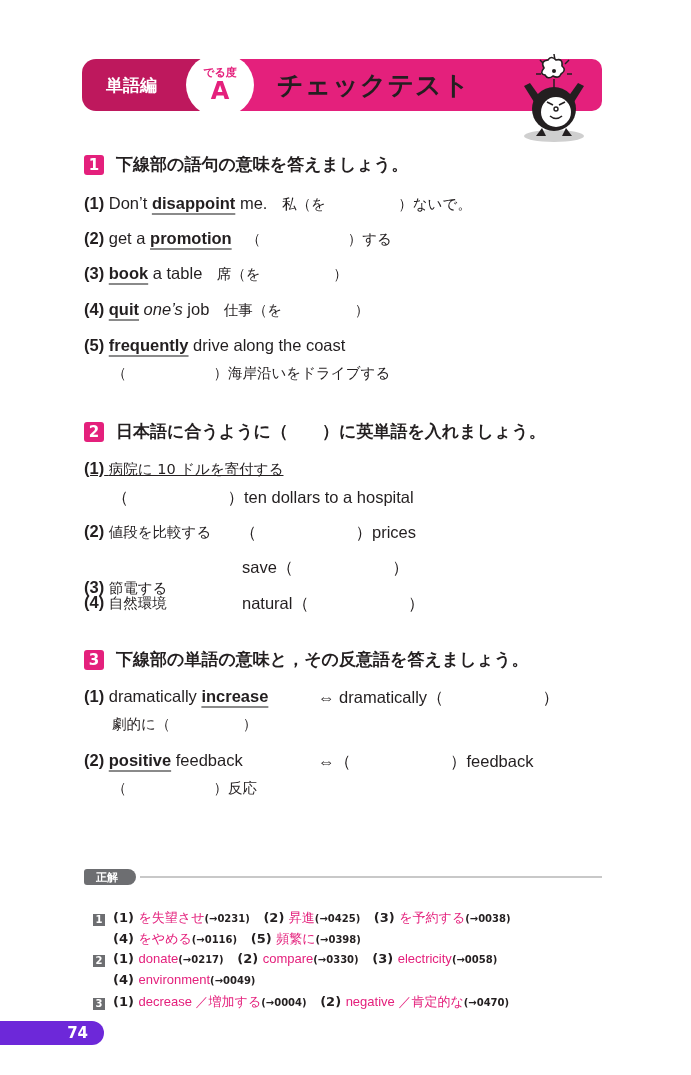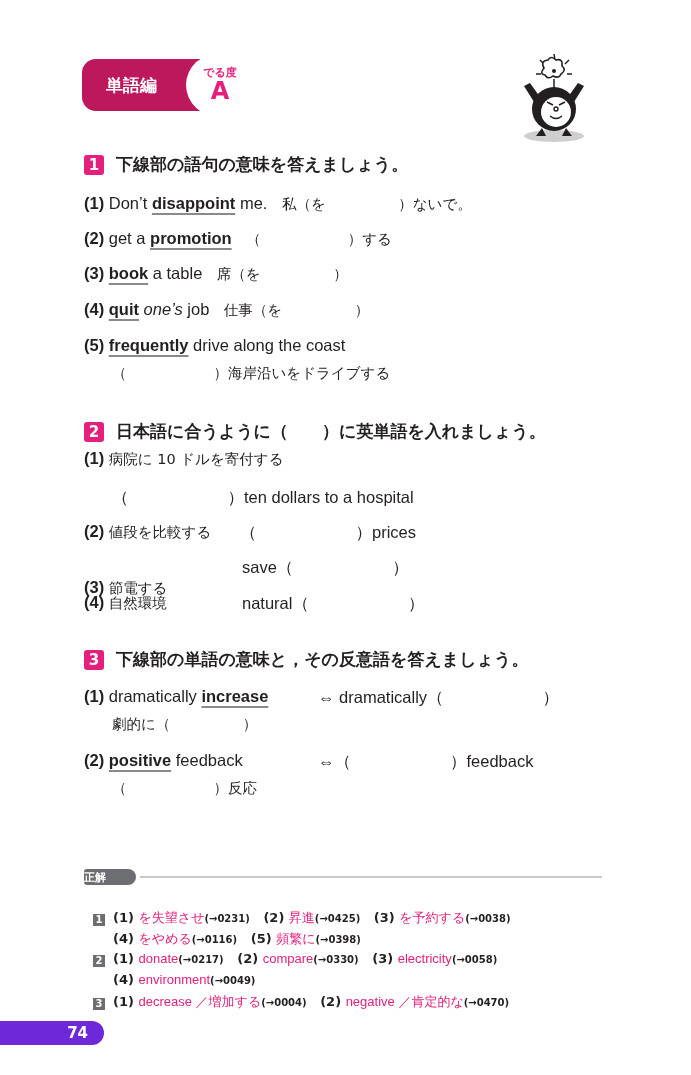--- a/index.html
+++ b/index.html
@@ -36,21 +36,21 @@
   .line { position: absolute; left: 84px; font-size: 16.5px; white-space: pre; font-family: "Liberation Sans", sans-serif; }
   .line .n { font-weight: bold; }
   .line .u { font-weight: bold; text-decoration: underline; text-decoration-color: #8a8a8a; text-underline-offset: 4px; text-decoration-thickness: 2px; }
   .line .i { font-style: italic; }
   .jp { font-family: "DejaVu Sans", sans-serif; font-size: 14.5px; }
   .indent { left: 112px; }
 
   
   .ans-label {
     position: absolute; left: 84px; top: 869px; width: 52px; height: 16px; background: #6d6e71; color: #fff;
-    font-size: 11px; font-weight: bold; display: flex; align-items: center; padding-left: 0; box-sizing: border-box;
+    font-size: 11px; font-weight: bold; display: flex; align-items: center; padding-left: 12px; box-sizing: border-box;
     border-radius: 3px 8px 8px 3px;
   }
   .ans-rule { position: absolute; left: 140px; top: 876px; width: 462px; height: 2px; background: #c8c8c8; }
   .ans-line { position: absolute; font-size: 13px; white-space: pre; font-weight: bold; color: #231f20; }
   .ans-line .pk { color: #e4207c; font-weight: normal; font-family: "Liberation Sans", "DejaVu Sans", sans-serif; }
   .ans-line .ref { font-size: 10px; font-weight: bold; }
   .ans-box {
     display: inline-flex; width: 12px; height: 12px; background: #6d6e71; color: #fff; font-size: 10px;
     align-items: center; justify-content: center; margin-right: 8px; vertical-align: -1px;
   }
@@ -58,20 +58,21 @@
     position: absolute; left: 0; top: 1021px; width: 104px; height: 24px; background: #6d28d9;
     border-radius: 0 12px 12px 0; color: #fff; font-weight: bold; font-size: 15px;
     display: flex; align-items: center; justify-content: flex-end; padding-right: 16px; box-sizing: border-box;
   }
 </style>
 </head>
 <body>
 
 <div class="header">
   <div class="hdr-gray">単語編</div>
+  <div class="hdr-pink">チェックテスト</div>
   <div class="hdr-circle">
     <span class="deru">でる度</span>
     <span class="rank">A</span>
   </div>
 </div>
 <svg class="mascot" viewBox="0 0 80 92">
   <ellipse cx="40" cy="84" rx="30" ry="6" fill="#cfcfcf"></ellipse>
   <g stroke="#231f20" stroke-width="1.5" fill="none">
     <line x1="40" y1="2" x2="41" y2="8"></line>
       <line x1="26" y1="8" x2="30" y2="12"></line>
@@ -100,21 +101,21 @@
 <div class="line" style="top:229px;"><span class="n">(2)</span> <span>get a </span><span class="u">promotion</span><span class="jp">　（　　　　　　）する</span></div>
 <div class="line" style="top:264px;"><span class="n">(3)</span> <span class="u">book</span><span> a table</span><span class="jp">　席（を　　　　　）</span></div>
 <div class="line" style="top:300px;"><span class="n">(4)</span> <span class="u">quit</span><span class="i"> one’s</span><span> job</span><span class="jp">　仕事（を　　　　　）</span></div>
 <div class="line" style="top:336px;"><span class="n">(5)</span> <span class="u">frequently</span><span> drive along the coast</span></div>
 <div class="line indent jp" style="top:364px;">（　　　　　　）海岸沿いをドライブする</div>
 
 <div class="sec-title" style="top:420px;">
   <span class="num-badge">2</span>
   <span>日本語に合うように（　　）に英単語を入れましょう。</span>
 </div>
-<div class="line" style="top:449px;"><span class="n">(1)</span> <span class="jp">病院に 10 ドルを寄付する</span></div>
+<div class="line" style="top:459px;text-decoration:underline;"><span class="n">(1)</span> <span class="jp">病院に 10 ドルを寄付する</span></div>
 <div class="line indent" style="top:487px;">（　　　　　　）ten dollars to a hospital</div>
 <div class="line" style="top:522px;"><span class="n">(2)</span> <span class="jp">値段を比較する</span></div>
 <div class="line" style="top:522px; left:240px;">（　　　　　　）prices</div>
 <div class="line" style="top:578px;"><span class="n">(3)</span> <span class="jp">節電する</span></div>
 <div class="line" style="top:557px; left:242px;">save（　　　　　　）</div>
 <div class="line" style="top:593px;"><span class="n">(4)</span> <span class="jp">自然環境</span></div>
 <div class="line" style="top:593px; left:242px;">natural（　　　　　　）</div>
 
 <div class="sec-title" style="top:648px;">
   <span class="num-badge">3</span>

